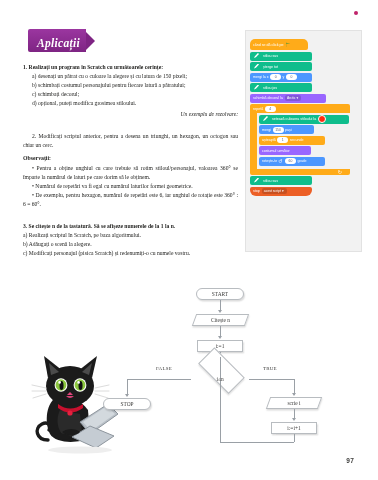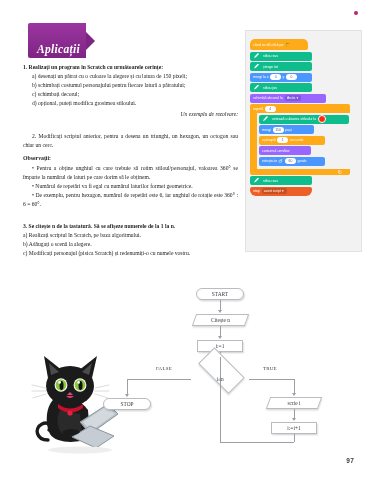--- a/index.html
+++ b/index.html
@@ -43,21 +43,21 @@
     left: 28px;
     top: 31px;
     height: 19px;
     display: flex;
     align-items: center;
   }
   .banner-body {
     background: #8b2a8f;
     background: linear-gradient(180deg,#9b36a0 0%, #7e2483 100%);
     height: 19px;
-    padding: 16px 6px 0 9px;
+    padding: 4px 6px 0 9px;
     display: flex;
     align-items: center;
     border-radius: 2px 0 0 2px;
   }
   .banner-title {
     color: #ffffff;
     font-family: "Liberation Serif", serif;
     font-style: italic;
     font-weight: bold;
     font-size: 11.5px;

